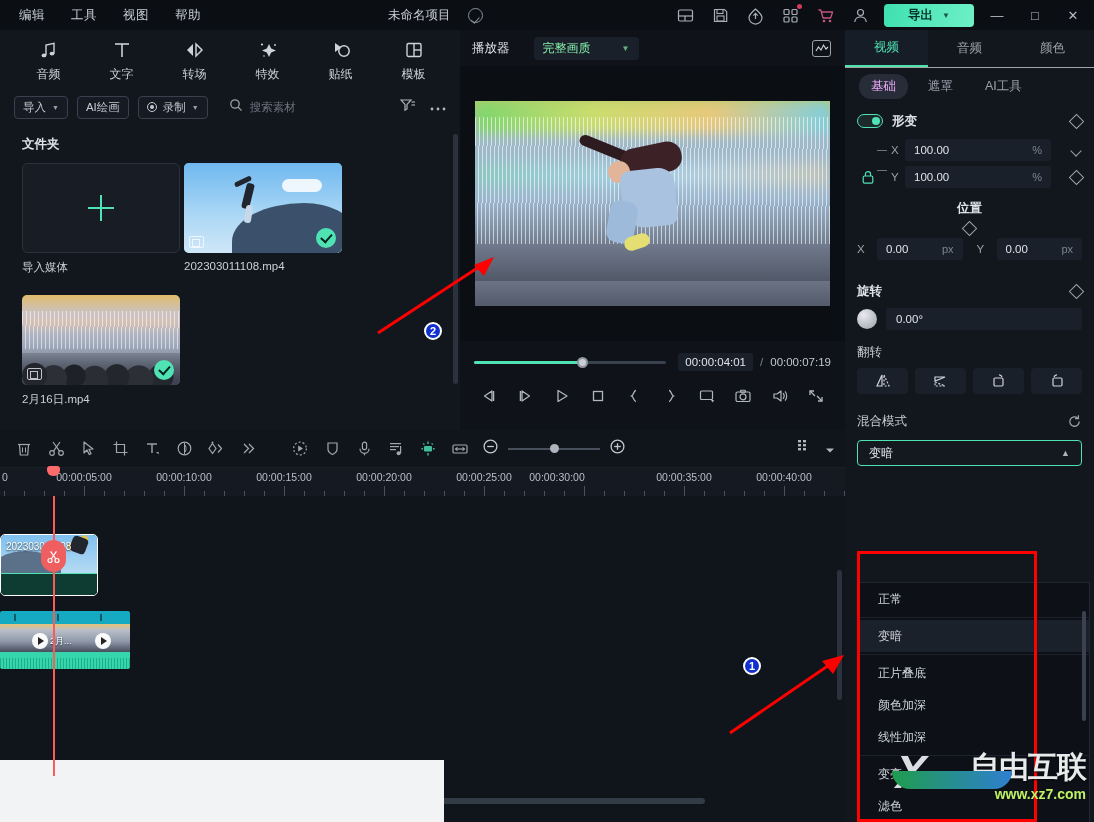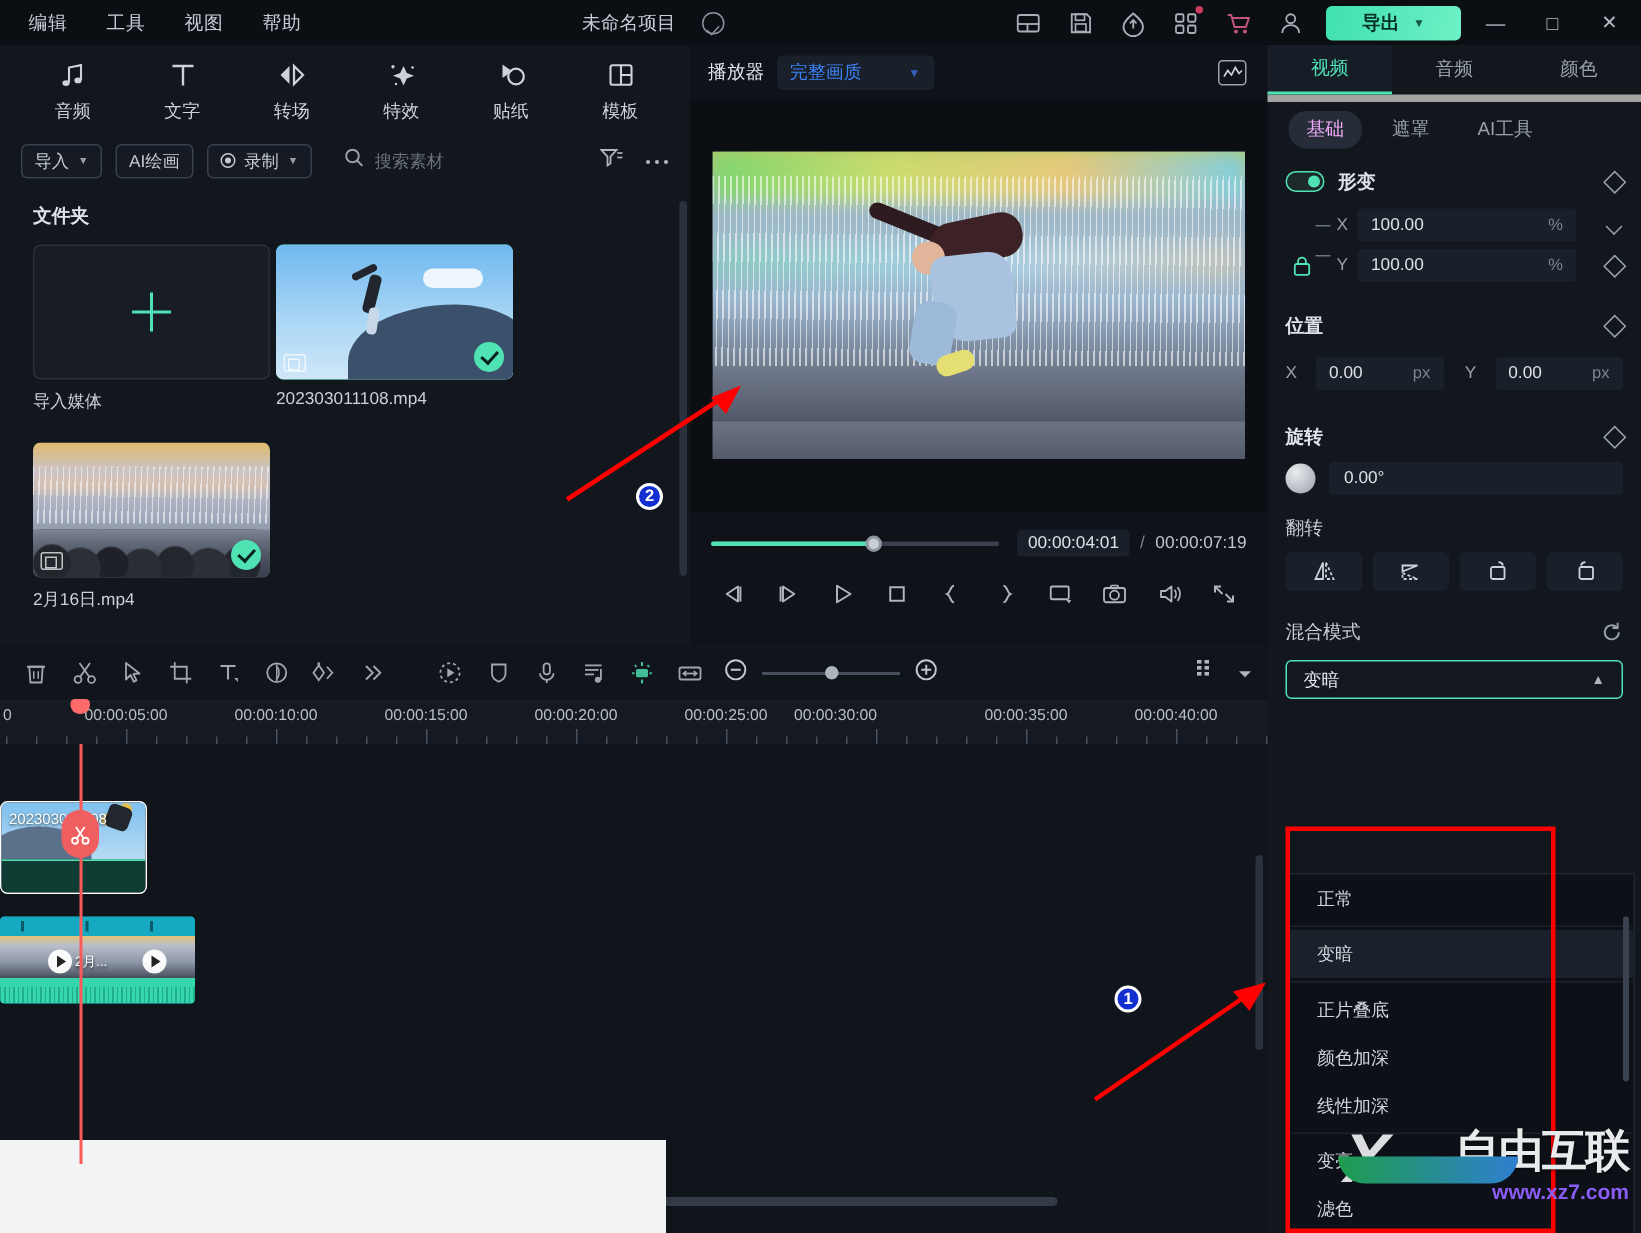--- a/index.html
+++ b/index.html
@@ -133,23 +133,23 @@
     radial-gradient(circle at 74% 84%, #2d2f36 14px, transparent 15px),
     radial-gradient(circle at 88% 74%, #232730 12px, transparent 13px),
     linear-gradient(180deg, rgba(60,66,78,.25), #3b4150);}
   .scroll-thumb-left { position: absolute; right: 2px; top: 10px; width: 5px; height: 250px; border-radius: 3px; background: #2b323d; }
 
   
   .preview-panel { position: absolute; left: 460px; top: 30px; width: 385px; height: 400px; background: #0f1319; }
   .pv-head { height: 36px; display: flex; align-items: center; padding: 0 12px; position: relative; }
   .pv-title { font-size: 12.5px; color: #dfe3e9; }
   .quality-sel {
-    margin-left: 8px; height: 23px; min-width: 105px; border-radius: 4px; background: #1a202a;
+    margin-left: 24px; height: 23px; min-width: 105px; border-radius: 4px; background: #1a202a;
     display: flex; align-items: center; justify-content: space-between; padding: 0 9px;
-    font-size: 12px; color: #3b82f6; cursor: pointer;
+    font-size: 12px; color: #86efac; cursor: pointer;
   }
   .quality-sel .car { font-size: 8px; opacity: .7; margin-left: 14px; }
   .pv-graph { position: absolute; right: 14px; width: 19px; height: 17px; border: 1.2px solid #9aa2ad; border-radius: 3px; display:flex;align-items:center;justify-content:center;}
   .stage { position: absolute; left: 0; top: 36px; width: 385px; height: 275px; background: #0b0e13; display:flex;align-items:center;justify-content:center; }
   .video-frame { width: 355px; height: 205px; position: relative; overflow: hidden; background: #2b2f36; }
   .vf-bg { position:absolute; inset:0; background: linear-gradient(180deg,#b7c96a 0%, #9fb9c8 16%, #9bb6cf 48%, #6d7688 72%, #3b4250 100%); }
   .vf-rain { position:absolute; left:0; right:0; top:8%; height:62%;
     background: repeating-linear-gradient(91deg, rgba(255,255,255,.6) 0 1px, rgba(255,255,255,0) 1px 4px);}
   .vf-neon { position:absolute; left:0; right:0; top:0; height:16%;
     background: linear-gradient(90deg,#79d86a,#cfe06a,#eec97a,#7bd0e8);filter: blur(6px); opacity:.9;}
@@ -182,21 +182,21 @@
   .seek-fill { position: absolute; left: 0; top: 0; height: 3px; border-radius: 2px; background: #4fe3b4; width: 56%; }
   .seek-knob { position: absolute; left: 56%; top: -4px; width: 11px; height: 11px; margin-left:-5px; border-radius: 50%; background: #c9ced6; border: 2px solid #8f959f; }
   .time-cur { margin-left: 12px; font-size: 11.5px; color: #dfe3e9; background: #1a202a; border-radius: 3px; padding: 3px 7px; }
   .time-sep { margin: 0 7px; font-size: 11.5px; color: #7d848f; }
   .time-tot { font-size: 11.5px; color: #c2c7cf; }
   .pv-btns { display: flex; align-items: center; justify-content: space-between; padding: 14px 18px 0 18px; }
   .pvb { width: 22px; height: 22px; display:flex;align-items:center;justify-content:center;opacity:.85;cursor:pointer; }
 
   
   .right-panel { position: absolute; left: 845px; top: 30px; width: 249px; height: 792px; background: #12161d; }
-  .rp-tabs { height: 38px; display: flex; align-items: stretch; border-bottom: 5px solid #a3a3a3; }
+  .rp-tabs { height: 38px; display: flex; align-items: stretch; border-bottom: 1px solid #a3a3a3; }
   .rp-tab { flex: 1; display: flex; align-items: center; justify-content: center; font-size: 12.5px; color: #9aa1ab; cursor: pointer; }
   .rp-tab.active { color: #4fe3b4; background: #171d26; border-bottom: 2px solid #4fe3b4; }
   .rp-sub { height: 36px; display: flex; align-items: center; padding-left: 14px; gap: 8px; }
   .rp-stab { font-size: 12.5px; color: #9aa1ab; padding: 4px 12px; border-radius: 12px; cursor: pointer; }
   .rp-stab.active { color: #f0abfc; background: #262d38; }
   .sec-row { display: flex; align-items: center; padding: 0 12px; height: 34px; }
   .toggle { width: 26px; height: 14px; border-radius: 8px; background: #1d2a2b; border: 1px solid #4fe3b4; position: relative; cursor:pointer; }
   .toggle::after { content: ""; position: absolute; right: 2px; top: 2px; width: 8px; height: 8px; border-radius: 50%; background: #4fe3b4; }
   .sec-title { font-size: 12.5px; color: #dfe3e9; margin-left: 9px; font-weight: bold; }
   .sec-spacer { flex: 1; }
@@ -292,21 +292,21 @@
     position: absolute; width: 18px; height: 18px; border-radius: 50%; background: #1230d0;
     border: 2px solid #fff; color: #fff; font-size: 11px; font-weight: bold;
     display: flex; align-items: center; justify-content: center; z-index: 41;
   }
   .red-box {
     position: absolute; border: 3px solid #ff0000; z-index: 39; pointer-events: none;
   }
   
   .wm { position: absolute; right: 8px; bottom: 20px; z-index: 45; pointer-events: none; }
   .wm-txt { font-size: 30px; font-weight: bold; color: #e9eaec; letter-spacing: -1px; text-shadow: 0 1px 2px rgba(0,0,0,.7); }
-  .wm-url { font-size: 14px; color: #8b5cf6; font-weight: bold; text-align: right; margin-top: -2px; }
+  .wm-url { font-size: 14px; color: #bef264; font-weight: bold; text-align: right; margin-top: -2px; }
   .wm-x { position:absolute; left:-74px; top:-2px; font-size:46px; font-weight:bold; color:#dcdde0; font-style:italic; }
   .wm-swoosh{position:absolute;left:-78px;top:24px;width:120px;height:18px;border-radius:0 0 60px 60px;
     background:linear-gradient(90deg,#1f9c4e,#2f7fd0);}
 </style>
 </head>
 <body>
 
 <div id="app">
 
   <div class="titlebar">
@@ -667,21 +667,21 @@
       <span class="brace" style="top:8px;"></span>
       <span class="axis">Y</span>
       <span class="numfield">
         <span>100.00</span>
         <span class="unit">%</span>
       </span>
       <span style="width:20px;"></span>
       <span class="diamond"></span>
     </div>
 
-    <div class="sec-row" style="margin-top:8px;">
+    <div class="sec-row" style="margin-top:8px;flex-direction:column;">
       <span class="sec-title" style="margin-left:0;">位置</span>
       <span class="sec-spacer"></span>
       <span class="diamond"></span>
     </div>
     <div class="row2">
       <span class="axis">X</span>
       <span class="numfield">
         <span>0.00</span>
         <span class="unit">px</span>
       </span>

